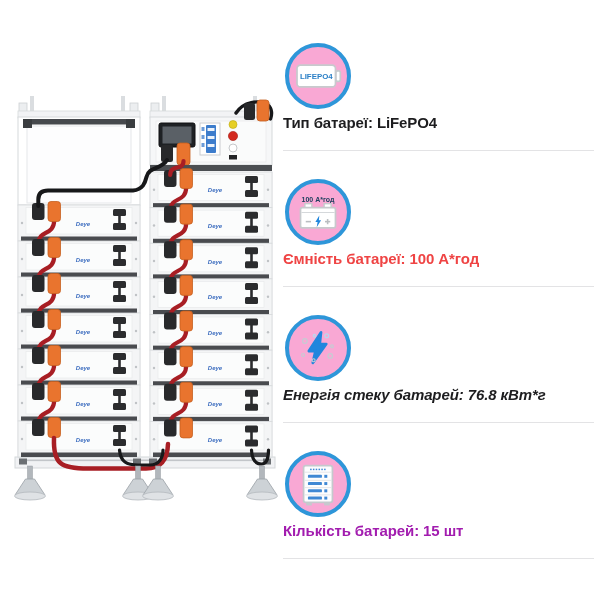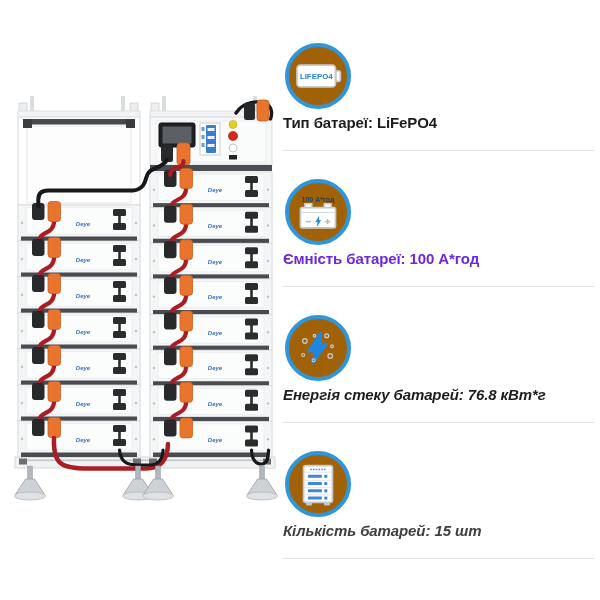--- a/index.html
+++ b/index.html
@@ -2,21 +2,21 @@
 <html><head>
 <meta charset="utf-8">
 <style>
   html,body{margin:0;padding:0;background:#fff;}
   .stage{position:relative;width:600px;height:600px;background:#ffffff;overflow:hidden;
          font-family:"Liberation Sans",sans-serif;}
   .rack{position:absolute;left:0;top:0;width:600px;height:600px;}
   .features{position:absolute;left:283px;top:0;width:313px;height:600px;}
   .feature{position:absolute;left:0;width:313px;height:110px;}
   .icon-circle{box-sizing:border-box;margin-left:2px;width:66px;height:66px;
-               border:4.5px solid #2e96d9;border-radius:50%;background:#a16207;
+               border:4.5px solid #2e96d9;border-radius:50%;background:#f9a8d4;
                display:flex;align-items:center;justify-content:center;}
   .feature-title{position:absolute;left:0;top:71px;margin:0;font-size:15px;font-weight:bold;
                  color:#1d1d1f;letter-spacing:-0.1px;white-space:nowrap;}
   .divider{position:absolute;left:0;top:107px;width:311px;height:1px;background:#e3e3e5;}
   svg text{font-family:"Liberation Sans",sans-serif;}
 </style>
 </head>
 <body>
 
 <div class="stage">
@@ -289,21 +289,21 @@
           <rect x="-15" y="-9.5" width="8" height="5.5" fill="#ffffff" stroke="#c7cacd" stroke-width="1.6"></rect>
           <rect x="7" y="-9.5" width="8" height="5.5" fill="#ffffff" stroke="#c7cacd" stroke-width="1.6"></rect>
           <rect x="-20" y="-5" width="40" height="23" rx="2" fill="#ffffff" stroke="#c7cacd" stroke-width="2"></rect>
           <line x1="-19" y1="0.5" x2="19" y2="0.5" stroke="#d5d8db" stroke-width="1.2"></line>
           <line x1="-14" y1="11" x2="-8" y2="11" stroke="#b9bdc1" stroke-width="1.8"></line>
           <line x1="8" y1="11" x2="14" y2="11" stroke="#b9bdc1" stroke-width="1.8"></line>
           <line x1="11" y1="8" x2="11" y2="14" stroke="#b9bdc1" stroke-width="1.8"></line>
           <path d="M 1.5,4 L -3,11.5 L -0.5,11.5 L -1.5,17.5 L 3.5,9.5 L 1,9.5 Z" fill="#2186dd"></path>
         </svg>
       </div>
-      <h3 class="feature-title" style="color: #6d28d9;">Ємність батареї: 100 А*год</h3>
+      <h3 class="feature-title" style="color: #ef4444;">Ємність батареї: 100 А*год</h3>
       <div class="divider" style="background: rgb(227, 227, 229);"></div>
     </div>
 
     <div class="feature" style="top:315px">
       <div class="icon-circle" style="border-color: rgb(46, 150, 217);">
         <svg width="56" height="56" viewBox="-32 -32 64 64">
           <path d="M 3.5,-18 L -10.5,3.5 L -3,3.5 L -6,17 L 9.5,-4.5 L 2,-4.5 Z" fill="#2186dd" stroke="#2186dd" stroke-width="3" stroke-linejoin="round"></path>
           <circle cx="-15" cy="-8" r="2.6" fill="none" stroke="#c6ccd3" stroke-width="1.4"></circle>
           <circle cx="14" cy="9" r="2.6" fill="none" stroke="#c6ccd3" stroke-width="1.4"></circle>
           <circle cx="-17" cy="8" r="1.7" fill="none" stroke="#c6ccd3" stroke-width="1.3"></circle>
@@ -340,18 +340,18 @@
           <g stroke="#e1e4e7" stroke-width="1">
             <line x1="-15.5" y1="-13.5" x2="15.5" y2="-13.5"></line>
             <line x1="-15.5" y1="-4.2" x2="15.5" y2="-4.2"></line>
             <line x1="-15.5" y1="4.1" x2="15.5" y2="4.1"></line>
             <line x1="-15.5" y1="12.4" x2="15.5" y2="12.4"></line>
           </g>
           <rect x="-13.5" y="21" width="6.5" height="3.5" fill="#c5c9cd"></rect>
           <rect x="7" y="21" width="6.5" height="3.5" fill="#c5c9cd"></rect>
         </svg>
       </div>
-      <h3 class="feature-title" style="color: #404040; font-style: italic;">Кількість батарей: 15 шт</h3>
+      <h3 class="feature-title" style="color: #a21caf;">Кількість батарей: 15 шт</h3>
       <div class="divider" style="background: rgb(227, 227, 229);"></div>
     </div>
 
   </div>
 </div>
 
 </body></html>

